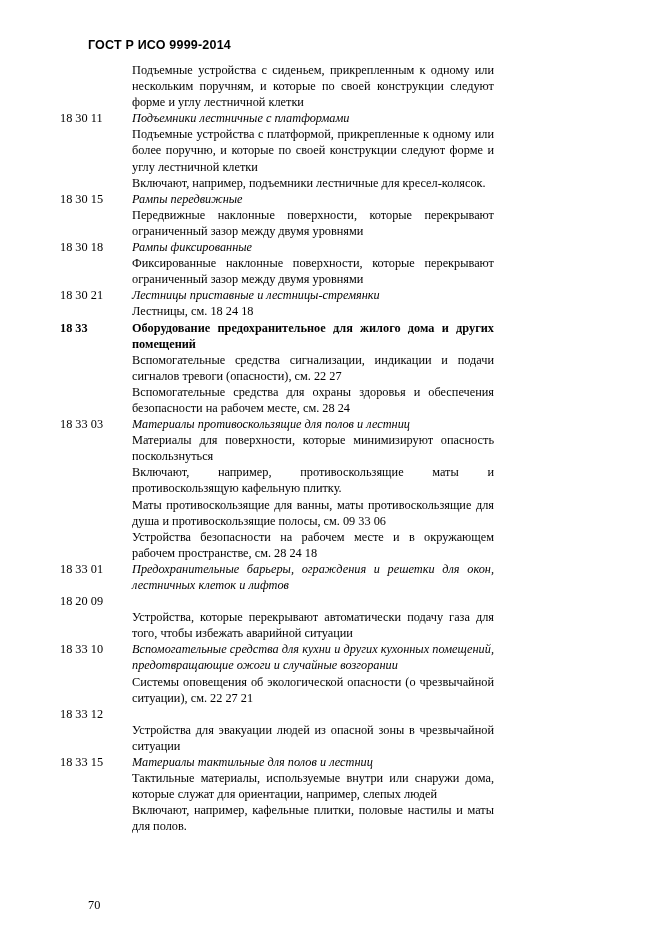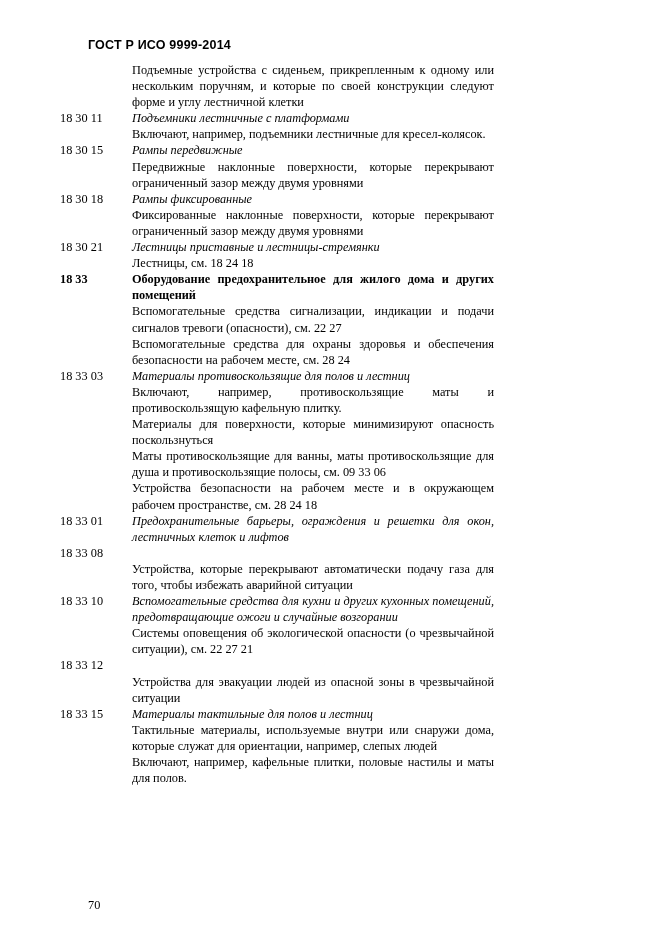--- a/index.html
+++ b/index.html
@@ -87,20 +87,26 @@
       </div>
       <div class="entry">
         <div class="code">18 30 11</div>
         <div class="body">
           <p class="para italic">Подъемники лестничные с платформами</p>
         </div>
       </div>
       <div class="entry">
         <div class="code"></div>
         <div class="body">
+          <p class="para">Подъемные устройства с платформой, прикрепленные к одному или более поручню, и которые по своей конструкции следуют форме и углу лестничной клетки</p>
+        </div>
+      </div>
+      <div class="entry">
+        <div class="code"></div>
+        <div class="body">
           <p class="para">Включают, например, подъемники лестничные для кресел-колясок.</p>
         </div>
       </div>
       <div class="entry">
         <div class="code">18 30 15</div>
         <div class="body">
           <p class="para italic">Рампы передвижные</p>
         </div>
       </div>
       <div class="entry">
@@ -153,49 +159,49 @@
       </div>
       <div class="entry">
         <div class="code">18 33 03</div>
         <div class="body">
           <p class="para italic">Материалы противоскользящие для полов и лестниц</p>
         </div>
       </div>
       <div class="entry">
         <div class="code"></div>
         <div class="body">
+          <p class="para">Материалы для поверхности, которые минимизируют опасность поскользнуться</p>
+        </div>
+      </div>
+      <div class="entry">
+        <div class="code"></div>
+        <div class="body">
           <p class="para">Включают, например, противоскользящие маты и противоскользящую кафельную плитку.</p>
         </div>
       </div>
       <div class="entry">
         <div class="code"></div>
         <div class="body">
-          <p class="para">Материалы для поверхности, которые минимизируют опасность поскользнуться</p>
-        </div>
-      </div>
-      <div class="entry">
-        <div class="code"></div>
-        <div class="body">
           <p class="para">Маты противоскользящие для ванны, маты противоскользящие для душа и противоскользящие полосы, см. 09 33 06</p>
         </div>
       </div>
       <div class="entry">
         <div class="code"></div>
         <div class="body">
           <p class="para">Устройства безопасности на рабочем месте и  в окружающем рабочем пространстве, см. 28 24 18</p>
         </div>
       </div>
       <div class="entry">
         <div class="code">18 33 01</div>
         <div class="body">
           <p class="para italic">Предохранительные барьеры, ограждения и решетки для окон, лестничных клеток и лифтов</p>
         </div>
       </div>
       <div class="entry">
-        <div class="code">18 33 08</div>
+        <div class="code">18 20 09</div>
       </div>
       <div class="entry">
         <div class="code"></div>
         <div class="body">
           <p class="para">Устройства, которые перекрывают автоматически подачу газа для того, чтобы избежать аварийной ситуации</p>
         </div>
       </div>
       <div class="entry">
         <div class="code">18 33 10</div>
         <div class="body">

